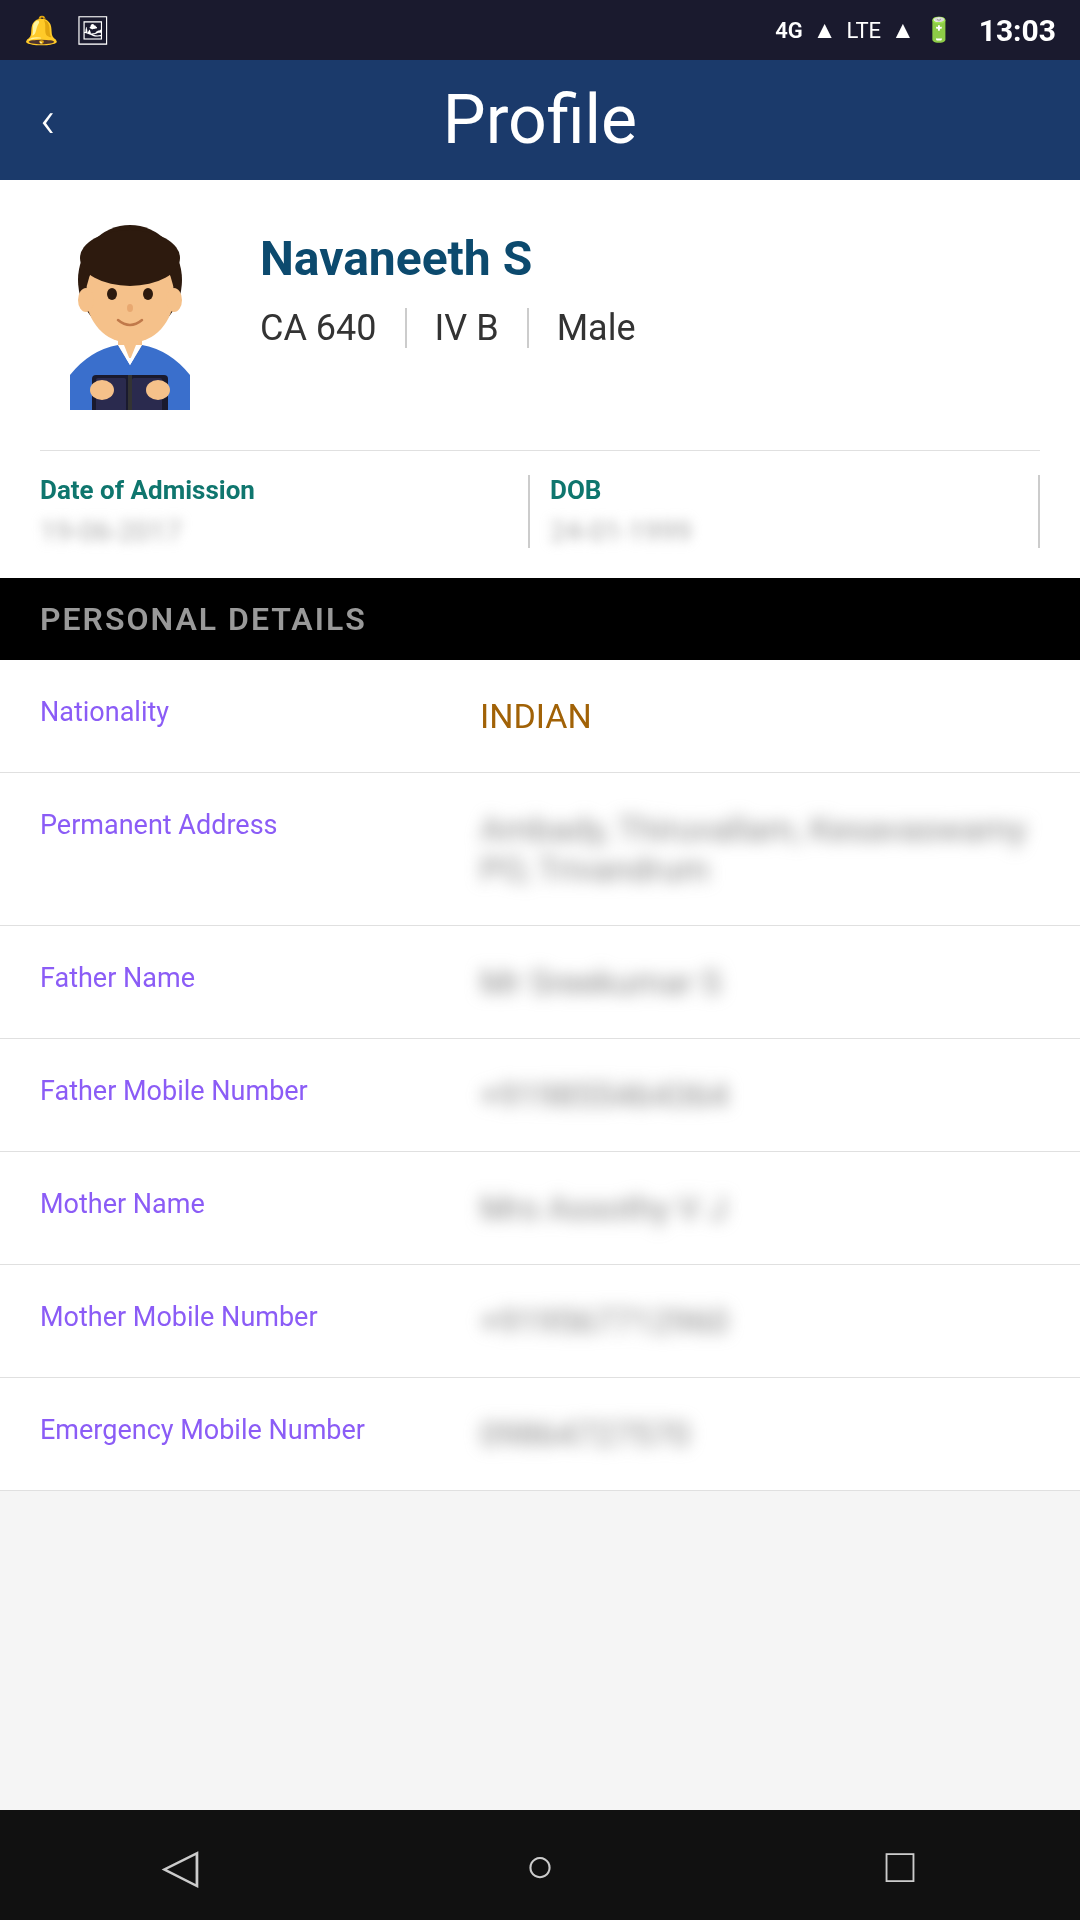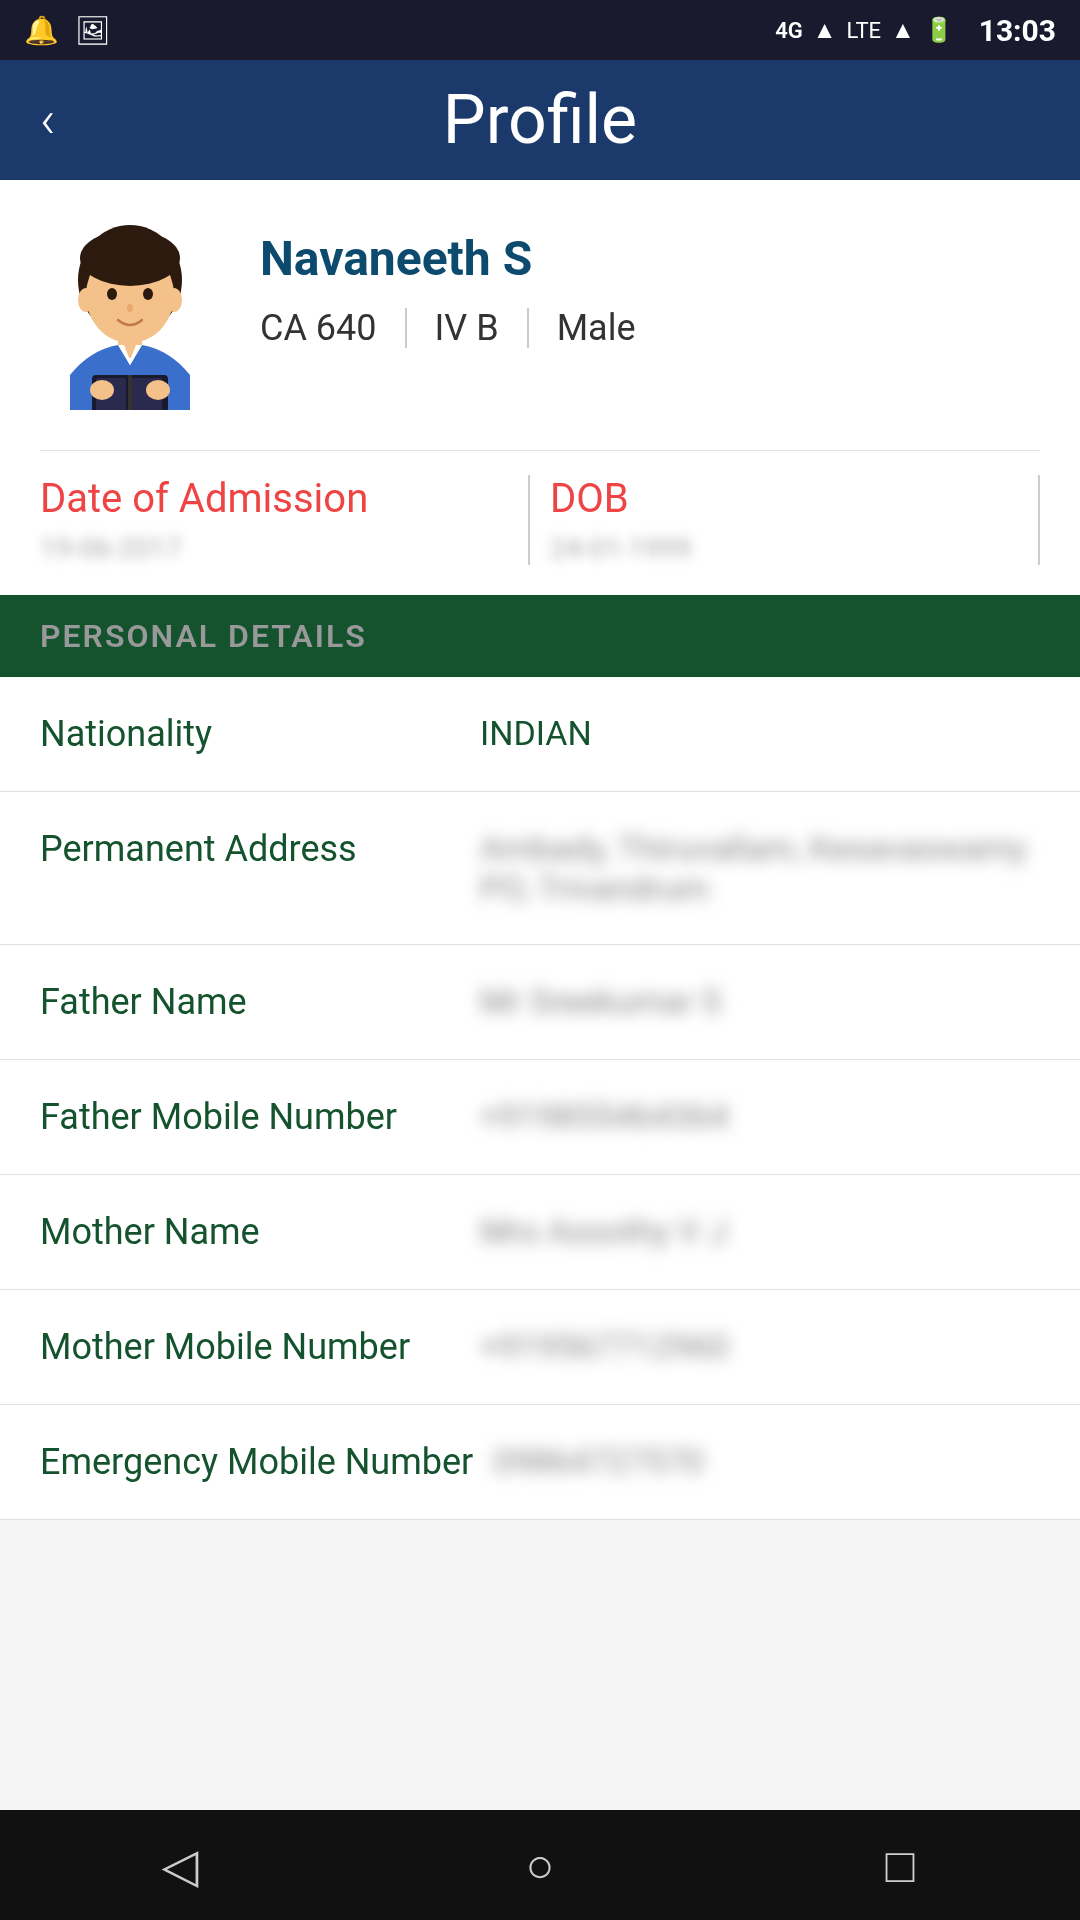--- a/index.html
+++ b/index.html
@@ -130,73 +130,73 @@
     .admission-col:first-child {
       padding-left: 0;
     }
     .admission-col-divider {
       width: 2px;
       background: #ccc;
       align-self: stretch;
       margin: 0;
     }
     .admission-label {
-      font-size: 40px;
-      font-weight: 400;
-      color: #ef4444;
+      font-size: 26px;
+      font-weight: 700;
+      color: #0f766e;
       margin-bottom: 10px;
     }
     .admission-value {
       font-size: 28px;
       color: #aaa;
       filter: blur(6px);
       user-select: none;
     }
 
     
     .section-header {
-      background: #14532d;
+      background: #000000;
       padding: 22px 40px;
       font-size: 32px;
       font-weight: 600;
       color: #999;
       letter-spacing: 2px;
       text-transform: uppercase;
     }
 
     
     .details-list {
       background: white;
     }
     .detail-row {
       display: flex;
       align-items: flex-start;
       padding: 36px 40px;
       border-bottom: 1px solid #e0e0e0;
       gap: 20px;
     }
     .detail-label {
-      font-size: 36px;
-      color: #14532d;
+      font-size: 27px;
+      color: #8b5cf6;
       min-width: 420px;
       flex-shrink: 0;
     }
     .detail-value {
       font-size: 34px;
       color: #333;
       flex: 1;
     }
     .detail-value.blurred {
       filter: blur(8px);
       color: #888;
       user-select: none;
     }
     .detail-value.unblurred {
       filter: none;
-      color: #14532d;
+      color: #a16207;
     }
 
     
     .bottom-nav {
       background: #111;
       height: 110px;
       display: flex;
       align-items: center;
       justify-content: space-around;
       position: fixed;

